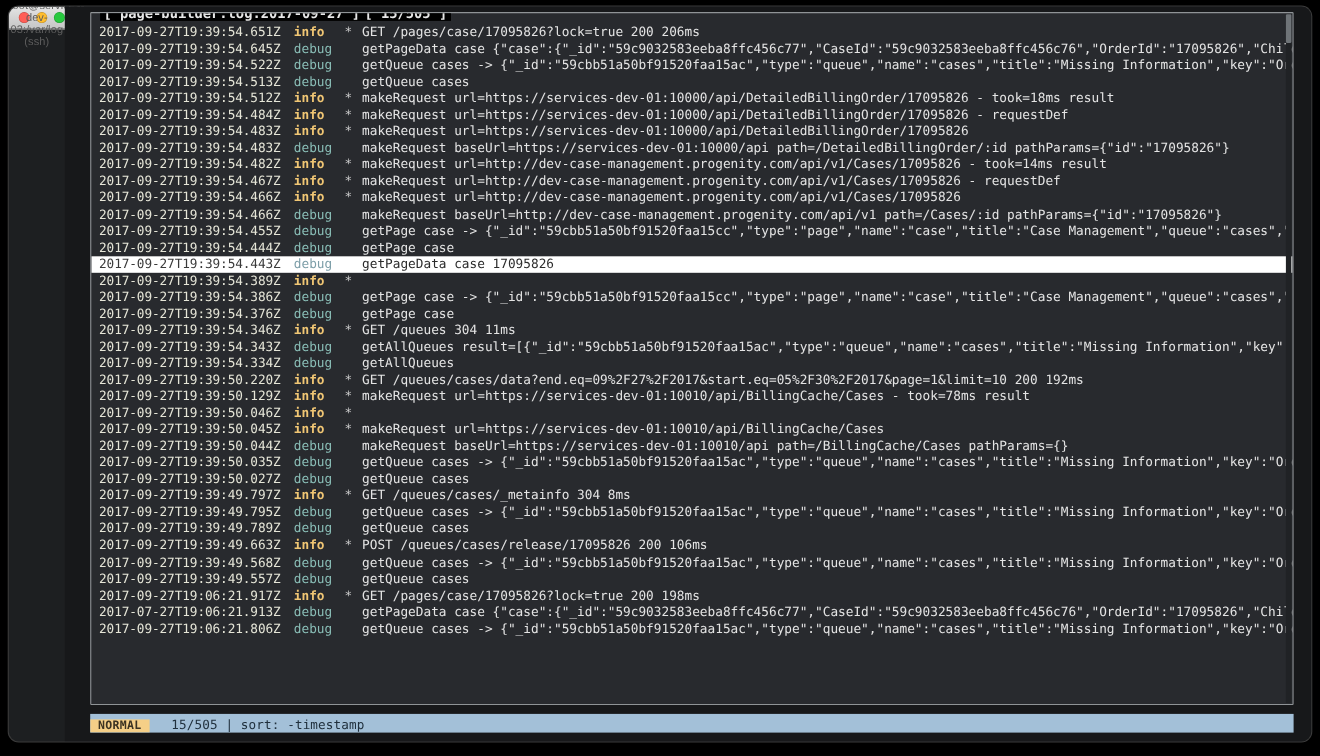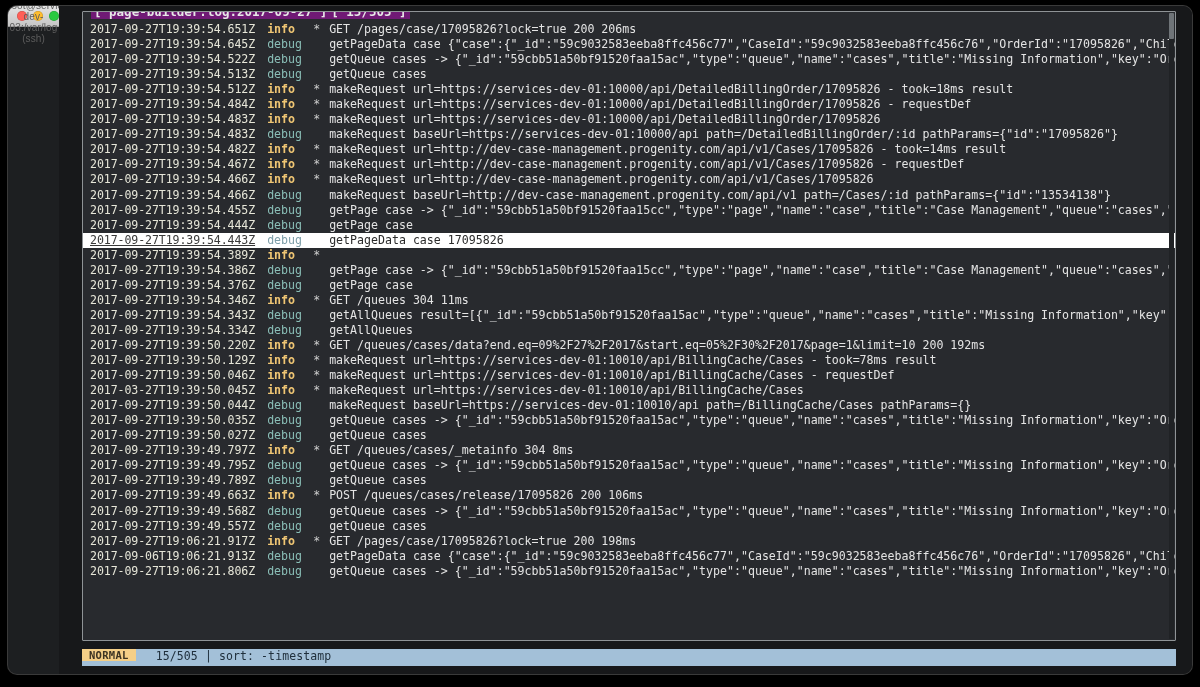--- a/index.html
+++ b/index.html
@@ -88,21 +88,21 @@
   }
 
   
   #pane-header {
     position: absolute;
     top: -8px;
     left: 8px;
     display: flex;
     align-items: center;
     gap: 4px;
-    background: #701a75;
+    background: #000000;
     padding: 0 3px;
     white-space: nowrap;
     font-size: 12.5px;
     line-height: 15px;
     color: #e8e8e8;
     font-weight: bold;
     z-index: 3;
   }
 
   
@@ -144,21 +144,21 @@
   .log-row .msg {
     color: #e4e4e4;
     flex: 1 1 auto;
     overflow: hidden;
     text-overflow: clip;
   }
   
   .log-row.selected {
     background: #ffffff;
   }
-  .log-row.selected .ts   { color: #3a3a3a; text-decoration: underline; }
+  .log-row.selected .ts   { color: #3a3a3a; }
   .log-row.selected .lvl  { color: #7d9ea8; font-weight: normal; }
   .log-row.selected .star { color: #3a3a3a; }
   .log-row.selected .msg  { color: #2b2b2b; }
 
   
   #pane-scrollbar {
     position: absolute;
     top: 1px;
     bottom: 1px;
     right: 1px;
@@ -178,21 +178,21 @@
 
   
   #status-bar {
     position: absolute;
     left: 23px;
     right: 16px;
     bottom: 8px;
     height: 17px;
     background: #a3c0d8;
     display: flex;
-    align-items: flex-start;
+    align-items: flex-end;
     font-size: 11.5px;
     overflow: hidden;
   }
   #status-mode {
     background: #f5cf87;
     color: #3c3322;
     font-weight: bold;
     font-size: 10.5px;
     padding: 0 7px;
     display: flex;
@@ -294,21 +294,21 @@
           <div class="log-row">
             <span class="ts">2017-09-27T19:39:54.466Z</span>
             <span class="lvl info">info</span>
             <span class="star">*</span>
             <span class="msg">makeRequest url=http://dev-case-management.progenity.com/api/v1/Cases/17095826</span>
           </div>
           <div class="log-row">
             <span class="ts">2017-09-27T19:39:54.466Z</span>
             <span class="lvl debug">debug</span>
             <span class="star"></span>
-            <span class="msg">makeRequest baseUrl=http://dev-case-management.progenity.com/api/v1 path=/Cases/:id pathParams={"id":"13534138"}</span>
+            <span class="msg">makeRequest baseUrl=http://dev-case-management.progenity.com/api/v1 path=/Cases/:id pathParams={"id":"17095826"}</span>
           </div>
           <div class="log-row">
             <span class="ts">2017-09-27T19:39:54.455Z</span>
             <span class="lvl debug">debug</span>
             <span class="star"></span>
             <span class="msg">getPage case -&gt; {"_id":"59cbb51a50bf91520faa15cc","type":"page","name":"case","title":"Case Management","queue":"cases","!allowedGroups</span>
           </div>
           <div class="log-row">
             <span class="ts">2017-09-27T19:39:54.444Z</span>
             <span class="lvl debug">debug</span>
@@ -365,24 +365,23 @@
           <div class="log-row">
             <span class="ts">2017-09-27T19:39:50.129Z</span>
             <span class="lvl info">info</span>
             <span class="star">*</span>
             <span class="msg">makeRequest url=https://services-dev-01:10010/api/BillingCache/Cases - took=78ms result</span>
           </div>
           <div class="log-row">
             <span class="ts">2017-09-27T19:39:50.046Z</span>
             <span class="lvl info">info</span>
             <span class="star">*</span>
-            <span class="msg">makeRequest url=https://services-dev-01:10010/api/BillingCache/Cases - requestDef</span>
-          </div>
-          <div class="log-row">
-            <span class="ts">2017-03-27T19:39:50.045Z</span>
+          </div>
+          <div class="log-row">
+            <span class="ts">2017-09-27T19:39:50.045Z</span>
             <span class="lvl info">info</span>
             <span class="star">*</span>
             <span class="msg">makeRequest url=https://services-dev-01:10010/api/BillingCache/Cases</span>
           </div>
           <div class="log-row">
             <span class="ts">2017-09-27T19:39:50.044Z</span>
             <span class="lvl debug">debug</span>
             <span class="star"></span>
             <span class="msg">makeRequest baseUrl=https://services-dev-01:10010/api path=/BillingCache/Cases pathParams={}</span>
           </div>
@@ -434,21 +433,21 @@
             <span class="star"></span>
             <span class="msg">getQueue cases</span>
           </div>
           <div class="log-row">
             <span class="ts">2017-09-27T19:06:21.917Z</span>
             <span class="lvl info">info</span>
             <span class="star">*</span>
             <span class="msg">GET /pages/case/17095826?lock=true 200 198ms</span>
           </div>
           <div class="log-row">
-            <span class="ts">2017-09-06T19:06:21.913Z</span>
+            <span class="ts">2017-07-27T19:06:21.913Z</span>
             <span class="lvl debug">debug</span>
             <span class="star"></span>
             <span class="msg">getPageData case {"case":{"_id":"59c9032583eeba8ffc456c77","CaseId":"59c9032583eeba8ffc456c76","OrderId":"17095826","Children":[{"Order</span>
           </div>
           <div class="log-row">
             <span class="ts">2017-09-27T19:06:21.806Z</span>
             <span class="lvl debug">debug</span>
             <span class="star"></span>
             <span class="msg">getQueue cases -&gt; {"_id":"59cbb51a50bf91520faa15ac","type":"queue","name":"cases","title":"Missing Information","key":"OrderId","!allow</span>
           </div>

